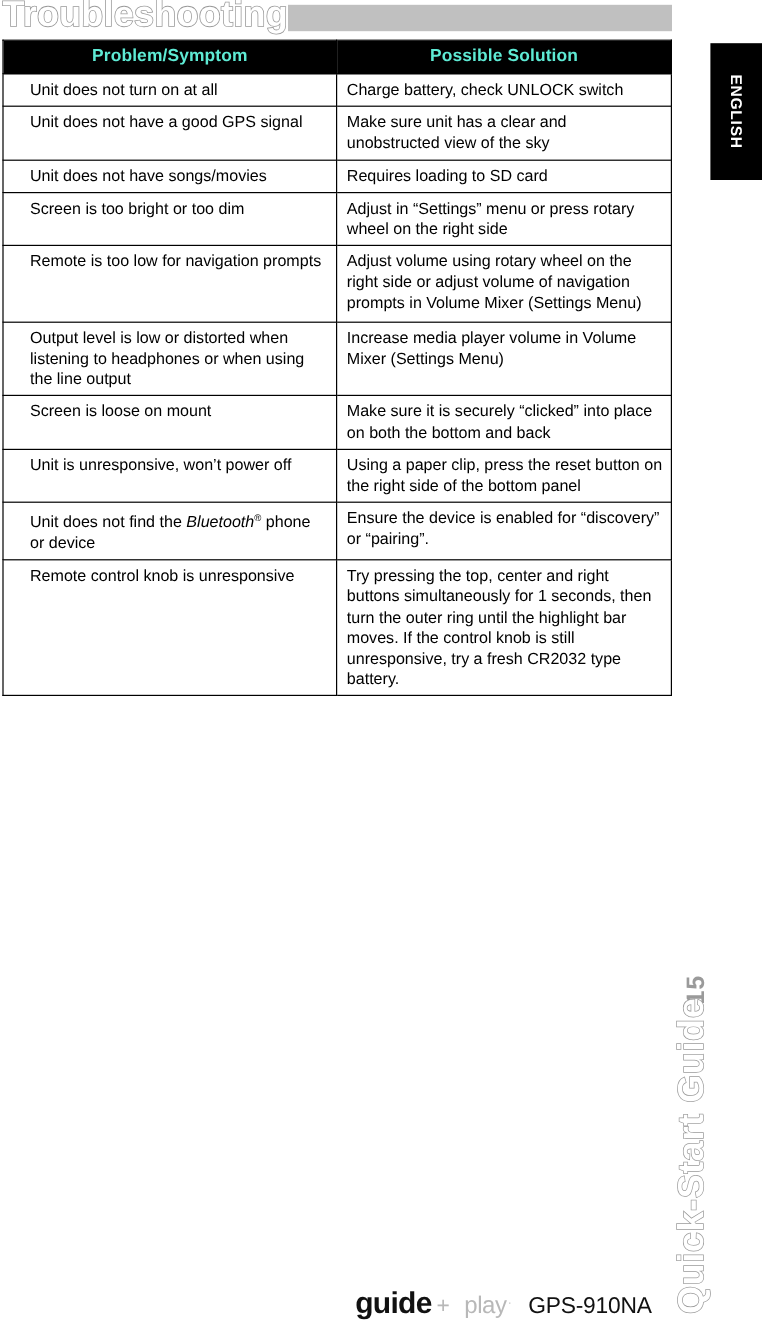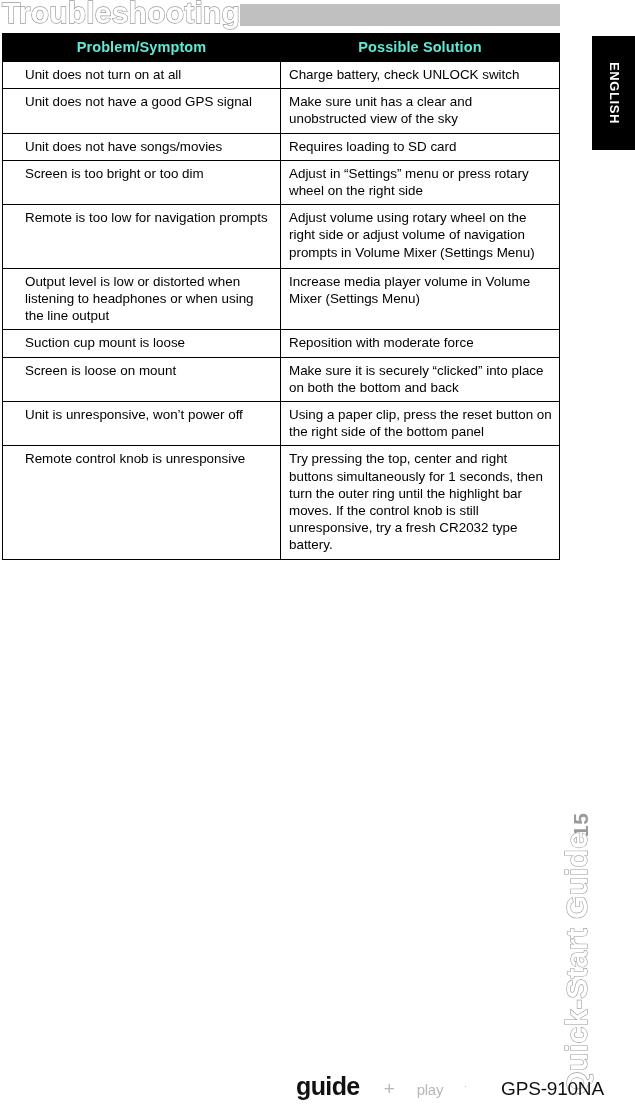--- a/index.html
+++ b/index.html
@@ -151,38 +151,37 @@
 
   
   #footer-logo {
     position: absolute;
     left: 296px;
     top: 1072px;
     height: 30px;
     display: flex;
     align-items: baseline;
     white-space: nowrap;
-    gap: 20px;
   }
   #logo-guide {
     font-size: 25px;
     font-weight: bold;
     color: #111111;
     letter-spacing: -0.6px;
   }
   #logo-plus {
     font-size: 19px;
     color: #b8b8b8;
     margin-left: 4px;
     font-weight: normal;
   }
   #logo-play {
-    font-size: 15px;
+    font-size: 20px;
     color: #b8b8b8;
-    margin-left: 2px;
+    margin-left: 12px;
     letter-spacing: -0.3px;
   }
   #logo-tm {
     font-size: 9px;
     color: #b8b8b8;
     margin-left: 1px;
     position: relative;
     top: -6px;
   }
   #model-number {
@@ -234,30 +233,30 @@
     </tr>
     <tr class="tall">
       <td>Remote is too low for navigation prompts</td>
       <td class="sol">Adjust volume using rotary wheel on the right side or adjust volume of navigation prompts in Volume Mixer (Settings Menu)</td>
     </tr>
     <tr>
       <td>Output level is low or distorted when listening to headphones or when using the line output</td>
       <td class="sol">Increase media player volume in Volume Mixer (Settings Menu)</td>
     </tr>
     <tr>
-      <td>Suction cup mount is loose</td>
-      <td class="sol">Reposition with moderate force</td>
-    </tr>
-    <tr>
       <td>Screen is loose on mount</td>
       <td class="sol">Make sure it is securely  “clicked”  into place on both the bottom and back</td>
     </tr>
     <tr>
       <td>Unit is unresponsive, won’t power off</td>
       <td class="sol">Using a paper clip, press the reset button on the right side of the bottom panel</td>
+    </tr>
+    <tr>
+      <td><span>Unit does not find the </span><span class="it">Bluetooth</span><span class="sup">®</span><span> phone or device</span></td>
+      <td class="sol">Ensure the device is enabled for “discovery” or “pairing”.</td>
     </tr>
     <tr>
       <td>Remote control knob is unresponsive</td>
       <td class="sol">Try pressing the top, center and right buttons simultaneously for 1 seconds, then turn the outer ring until the highlight bar moves. If the control knob is still unresponsive, try a fresh CR2032 type battery.</td>
     </tr>
   </tbody>
 </table>
 
 <div id="side-runner">
   <div id="page-number">15</div>

